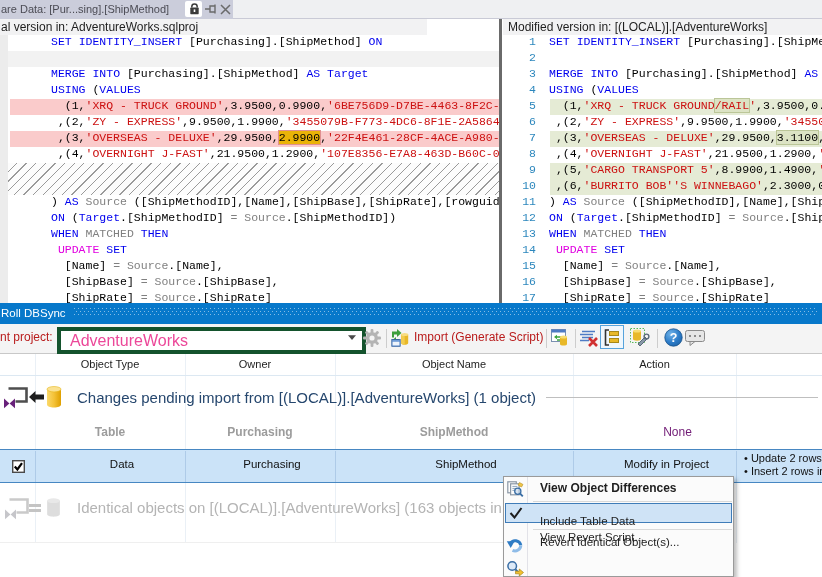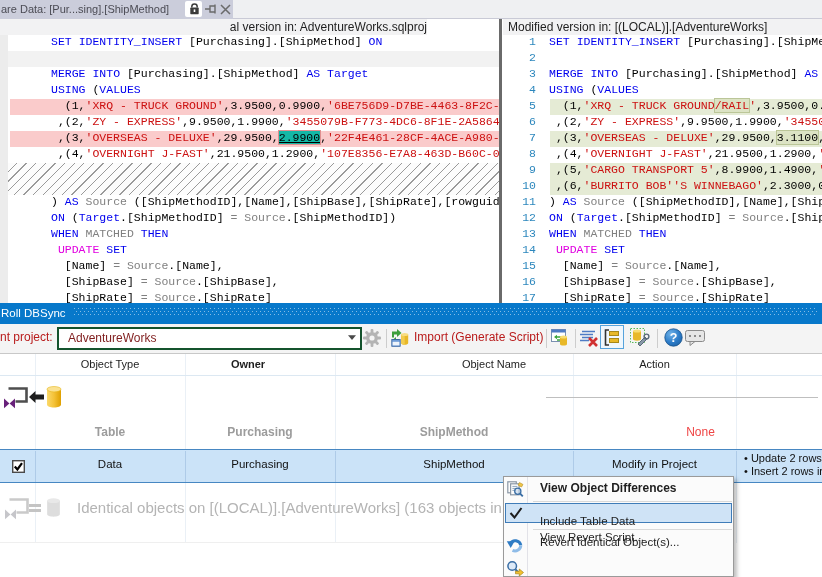--- a/index.html
+++ b/index.html
@@ -15,38 +15,38 @@
 #lpane{left:0;top:35px;width:500px;height:268px;background:#fff;overflow:hidden;}
 #lmargin{left:0;top:35px;width:8px;height:268px;background:#ECECEC;}
 #divider{left:499px;top:19px;width:3px;height:284px;background:#6A6A6A;}
 #rpane{left:503px;top:35px;width:319px;height:268px;background:#fff;overflow:hidden;}
 pre.code{margin:0;font-family:"Liberation Mono",monospace;font-size:11.5px;line-height:16px;white-space:pre;}
 .k{color:#0000EE;}
 .s{color:#CC1111;}
 .g{color:#808080;}
 .m{color:#E000E0;}
 .num{color:#2C87BD;}
-.pinkbox{background:#14b8a6;outline:1px solid #E09090;text-decoration:underline;}
+.pinkbox{background:#eab308;outline:1px solid #E09090;}
 .greenbox{background:#DCE3C4;outline:1px solid #BBC698;}
 
 .rowbg{position:absolute;height:16px;}
 
 #btitle{left:0;top:303px;width:822px;height:21px;background:#0778CA;color:#fff;font-size:11.5px;line-height:21px;}
 
 #toolbar{left:0;top:324px;width:822px;height:29px;background:#F4F4F4;border-bottom:1px solid #C8C8C8;}
 .tbsep{position:absolute;top:329px;width:1px;height:19px;background:#CDCDCD;}
-#combo{left:57px;top:327px;width:301px;height:19px;background:#fff;border:2px solid #14532d;font-size:12px;line-height:19px;color:#7f1d1d;}
+#combo{left:57px;top:327px;width:301px;height:19px;background:#fff;border:4px solid #14532d;font-size:16px;line-height:19px;color:#ec4899;}
 .tbtext{font-size:12px;color:#b91c1c;line-height:31px;}
 
 .colline{position:absolute;top:354px;width:1px;height:189px;background:#EAF0F6;}
 #hdrline{left:0;top:375px;width:822px;height:1px;background:#DCE8F2;}
 .ghdr{top:354px;height:21px;font-size:11px;color:#1e1e1e;line-height:21px;text-align:center;}
 .subhdr{top:416px;height:32px;font-size:12px;line-height:32px;text-align:center;font-weight:bold;color:#9C9C9C;}
 #selrow{left:0;top:449px;width:822px;height:34px;background:#CBE3F8;border-top:1px solid #4787C2;border-bottom:1px solid #4787C2;box-sizing:border-box;}
-.selcell{top:449px;height:31px;font-size:11.5px;color:#111;line-height:31px;text-align:center;}
+.selcell{top:449px;height:31px;font-size:11.5px;color:#111;line-height:31px;text-align:center;margin-left:12px;}
 .grouptext{font-size:15px;color:#26476E;white-space:nowrap;}
 
 #menu{left:503px;top:476px;width:231px;height:101px;background:#FBFBFB;border:1px solid #9A9A9A;box-shadow:3px 3px 4px rgba(0,0,0,.25);box-sizing:border-box;}
 #menuicl{left:527px;top:477px;width:1px;height:99px;background:#E2E2E8;}
 .mitem{position:absolute;left:540px;font-size:11.5px;color:#1e1e1e;white-space:nowrap;}
 .msep{position:absolute;left:533px;width:199px;height:1px;background:#D9D9D9;}
 #mhl{left:505px;top:503px;width:227px;height:20px;background:#CFE3F6;border:1px solid #3F7CB8;box-sizing:border-box;}
 </style>
 </head>
 <body>
@@ -60,21 +60,21 @@
       <rect x="1.3" y="4.6" width="8.4" height="6.6" rx="0.6" fill="#3b3b3b"></rect>
       <rect x="4.7" y="6.4" width="1.6" height="2.6" fill="#fff"></rect>
     </svg>
   <svg class="abs" style="left:205px;top:3px;" width="14" height="12" viewBox="0 0 14 12">
       <path d="M0 6H5M5 3h5v6H5zM10 1.5v9" fill="none" stroke="#6a6a6a" stroke-width="1.4"></path>
     </svg>
   <svg class="abs" style="left:220px;top:4px;" width="11" height="11" viewBox="0 0 11 11">
       <path d="M1 1l9 9M10 1l-9 9" stroke="#6a6a6a" stroke-width="1.5"></path>
     </svg>
 
-  <div class="abs vhdr" style="left:0;width:427px;text-align:right;"><span style="padding-left:1px;">al version in: AdventureWorks.sqlproj</span></div>
+  <div class="abs vhdr" style="left:0;width:427px;"><span style="padding-left:1px;">al version in: AdventureWorks.sqlproj</span></div>
   <div class="abs vhdr" style="left:503px;width:319px;"><span style="padding-left:5px;">Modified version in: [(LOCAL)].[AdventureWorks]</span></div>
 
   <div class="abs" id="lpane">
     <div class="rowbg" style="left:8px;top:16px;width:492px;background:#F2F2F2;"></div>
     <div class="rowbg" style="left:10px;top:64px;width:490px;background:#FACBCB;"></div>
     <div class="rowbg" style="left:10px;top:96px;width:490px;background:#FACBCB;"></div>
     <div style="position:absolute;left:8px;top:128px;width:492px;height:32px;background:repeating-linear-gradient(135deg,#FCFCFC 0px,#FCFCFC 5.9px,#9A9A9A 5.9px,#9A9A9A 6.8px);"></div>
     <pre class="code" style="position:absolute;left:11px;top:-1.5px;margin-left:40px;"><span class="k">SET</span> <span class="k">IDENTITY_INSERT</span> [Purchasing].[ShipMethod] <span class="k">ON</span>
 
 <span class="k">MERGE</span> <span class="k">INTO</span> [Purchasing].[ShipMethod] <span class="k">AS</span> <span class="k">Target</span>
@@ -244,22 +244,22 @@
       </g>
     </svg>
 
   <div class="colline" style="left:35px;"></div>
   <div class="colline" style="left:185px;"></div>
   <div class="colline" style="left:335px;"></div>
   <div class="colline" style="left:573px;"></div>
   <div class="colline" style="left:736px;"></div>
   <div class="abs" id="hdrline"></div>
   <div class="abs ghdr" style="left:35px;width:150px;">Object Type</div>
-  <div class="abs ghdr" style="left:173px;width:150px;font-weight:bold;">Owner</div>
-  <div class="abs ghdr" style="left:335px;width:238px;margin-left:40px;">Object Name</div>
+  <div class="abs ghdr" style="left:180px;width:150px;">Owner</div>
+  <div class="abs ghdr" style="left:335px;width:238px;">Object Name</div>
   <div class="abs ghdr" style="left:573px;width:163px;">Action</div>
 
   <svg class="abs" style="left:3px;top:386px;" width="25" height="24" viewBox="0 0 25 24">
       <path d="M5.5 2.5h18v13h-11" fill="none" stroke="#4E4E4E" stroke-width="2.6"></path>
       <path d="M1 12.5L6.4 17.4L1 22.3Z" fill="#68217A"></path>
       <path d="M12 12.5L6.6 17.4L12 22.3Z" fill="#68217A"></path>
     </svg>
   <svg class="abs" style="left:29px;top:391px;" width="15" height="12" viewBox="0 0 15 12">
       <path d="M0 6L6.5 0v3.6H15v4.8H6.5V12z" fill="#1E1E1E"></path>
     </svg>
@@ -268,26 +268,27 @@
         <linearGradient id="cyl" x1="0" y1="0" x2="1" y2="0">
           <stop offset="0" stop-color="#FBD96B"></stop>
           <stop offset="0.5" stop-color="#F4C238"></stop>
           <stop offset="1" stop-color="#DFA000"></stop>
         </linearGradient>
       </defs>
       <path d="M1 3.2h14v15.6c0 1.6-3.1 2.8-7 2.8s-7-1.2-7-2.8z" fill="url(#cyl)"></path>
       <ellipse cx="8" cy="3.2" rx="7" ry="2.7" fill="#FBE291"></ellipse>
       <ellipse cx="8" cy="3.2" rx="7" ry="2.7" fill="none" stroke="#E8B820" stroke-width="0.6"></ellipse>
     </svg>
+  <div class="abs grouptext" style="left:77px;top:389px;">Changes pending import from [(LOCAL)].[AdventureWorks] (1 object)</div>
   <div class="abs" style="left:546px;top:397px;width:272px;height:1px;background:#BFBFBF;"></div>
 
   <div class="abs subhdr" style="left:35px;width:150px;">Table</div>
   <div class="abs subhdr" style="left:185px;width:150px;">Purchasing</div>
   <div class="abs subhdr" style="left:335px;width:238px;">ShipMethod</div>
-  <div class="abs subhdr" style="left:579px;width:163px;font-weight:normal;color:#ef4444;padding-left:40px;">None</div>
+  <div class="abs subhdr" style="left:556px;width:163px;font-weight:normal;color:#701a75;padding-left:40px;">None</div>
 
   <div class="abs" id="selrow"></div>
   <div class="abs" style="left:35px;top:451px;width:1px;height:31px;background:#AECBE8;"></div>
   <div class="abs" style="left:185px;top:451px;width:1px;height:31px;background:#AECBE8;"></div>
   <div class="abs" style="left:335px;top:451px;width:1px;height:31px;background:#AECBE8;"></div>
   <div class="abs" style="left:573px;top:451px;width:1px;height:31px;background:#AECBE8;"></div>
   <div class="abs" style="left:736px;top:451px;width:1px;height:31px;background:#AECBE8;"></div>
   <svg class="abs" style="left:12px;top:460px;" width="13" height="13" viewBox="0 0 13 13">
       <rect x="0.7" y="0.7" width="11.6" height="11.6" fill="#fff" stroke="#4A4A4A" stroke-width="1.4"></rect>
       <path d="M2.8 6.5l2.6 3L10 3.2" fill="none" stroke="#000" stroke-width="2.2"></path>

